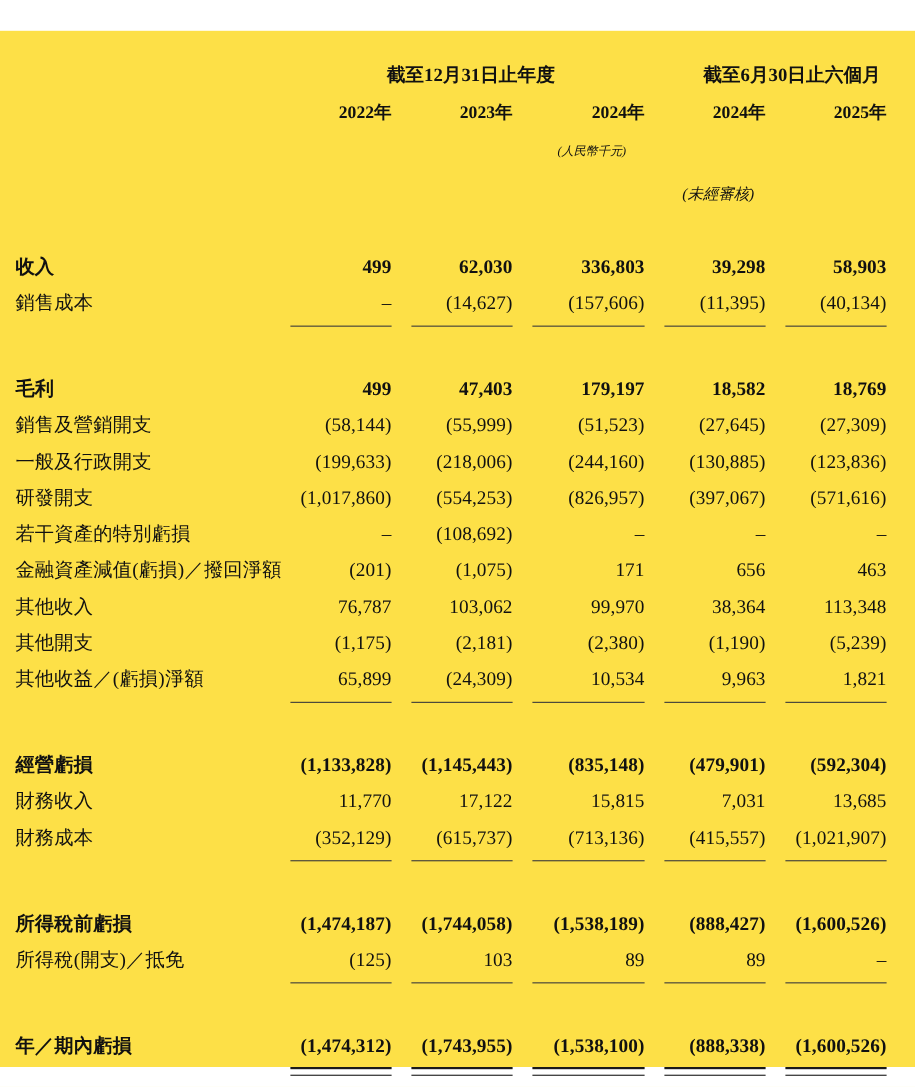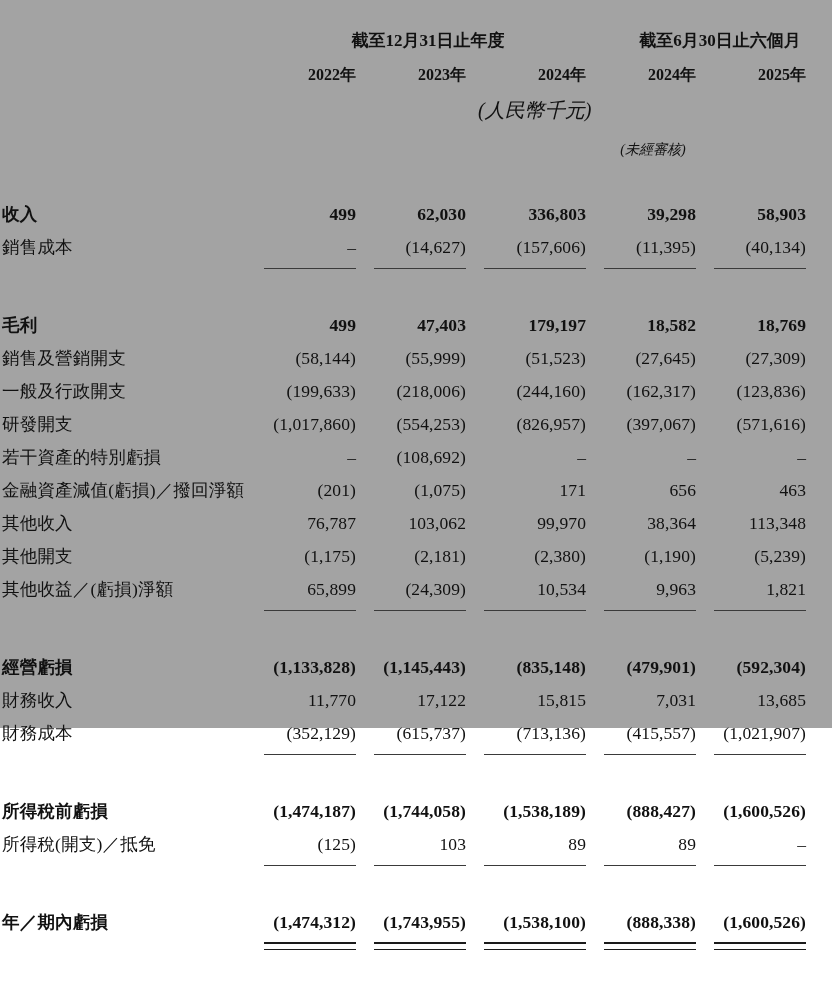--- a/index.html
+++ b/index.html
@@ -11,22 +11,23 @@
     width: 832px;
     height: 988px;
     font-family: "Liberation Serif", "DejaVu Serif", serif;
     color: #111111;
     overflow: hidden;
   }
 
   #sheet {
     position: relative;
     width: 832px;
-    height: 728px;
-    background: #a3a3a3;
+    height: 942px;
+    background: #fde047;
+    margin-top: 28px;
   }
 
   table.fin {
     position: absolute;
     left: 0;
     top: 0;
     width: 832px;
     border-collapse: collapse;
     table-layout: fixed;
   }
@@ -40,21 +41,21 @@
   td, th {
     padding: 0;
     vertical-align: bottom;
     font-weight: normal;
   }
 
   .label {
     font-size: 17.5px;
     line-height: 33px;
     height: 33px;
-    padding-left: 2px;
+    padding-left: 14px;
     white-space: nowrap;
     letter-spacing: 0.2px;
   }
   .num {
     font-size: 17.5px;
     line-height: 33px;
     height: 33px;
     text-align: right;
     padding-right: 12px;
     white-space: nowrap;
@@ -112,22 +113,23 @@
   .hdr-year {
     font-size: 16px;
     font-weight: bold;
     text-align: right;
     line-height: 30px;
     height: 34px;
     padding-right: 12px;
     white-space: nowrap;
   }
   .hdr-note {
-    font-size: 20px;
+    font-size: 11px;
     font-style: italic;
+    text-align: center;
     line-height: 28px;
     height: 34px;
     white-space: nowrap;
   }
   .hdr-note2 {
     font-size: 14px;
     font-style: italic;
     text-align: center;
     line-height: 28px;
     height: 40px;
@@ -249,21 +251,21 @@
       <td class="num num3">(51,523)</td>
       <td class="num">(27,645)</td>
       <td class="num">(27,309)</td>
       <td></td>
     </tr>
     <tr>
       <td class="label">一般及行政開支</td>
       <td class="num">(199,633)</td>
       <td class="num">(218,006)</td>
       <td class="num num3">(244,160)</td>
-      <td class="num">(162,317)</td>
+      <td class="num">(130,885)</td>
       <td class="num">(123,836)</td>
       <td></td>
     </tr>
     <tr>
       <td class="label">研發開支</td>
       <td class="num">(1,017,860)</td>
       <td class="num">(554,253)</td>
       <td class="num num3">(826,957)</td>
       <td class="num">(397,067)</td>
       <td class="num">(571,616)</td>

